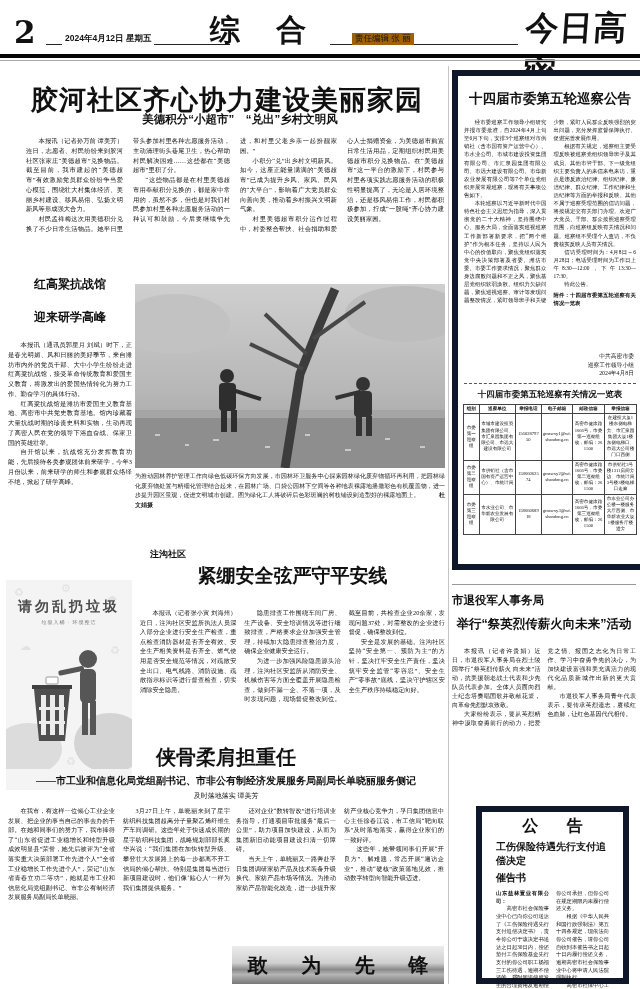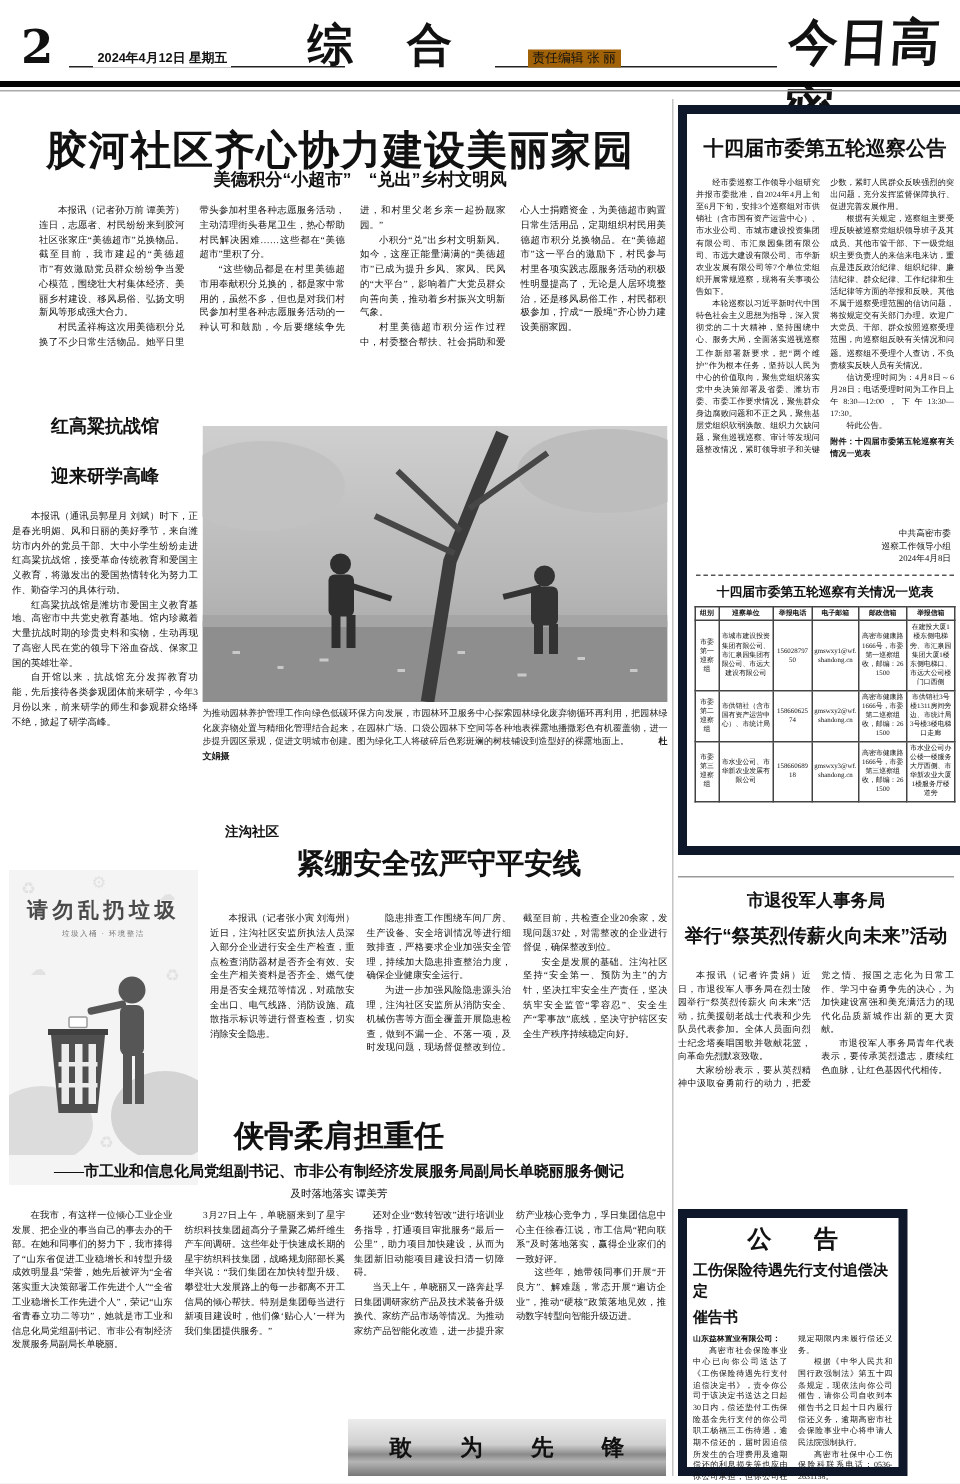--- a/index.html
+++ b/index.html
@@ -3,21 +3,21 @@
 <meta charset="utf-8">
 <style>
   html,body{margin:0;padding:0;background:#ededed;}
   .page{position:relative;width:640px;height:989px;margin:0 auto;background:#fff;overflow:hidden;
         font-family:"Liberation Serif","DejaVu Serif",serif;color:#111;}
   .abs{position:absolute;}
   
   .pgnum{left:14px;top:14px;font-size:31px;font-weight:900;font-family:"DejaVu Serif",serif;}
   .hline{height:1px;background:#222;top:44px;}
   .hdate{left:62px;top:33px;font-size:8.5px;font-weight:bold;background:#fff;padding:0 3px;font-family:"Liberation Sans",sans-serif;}
-  .hsection{left:205px;top:10px;width:120px;font-size:30px;font-weight:900;letter-spacing:14px;font-family:"Liberation Sans",sans-serif;}
+  .hsection{left:205px;top:10px;width:120px;text-align:center;font-size:30px;font-weight:900;letter-spacing:14px;font-family:"Liberation Sans",sans-serif;}
   .heditor{left:352px;top:33px;font-size:8.5px;background:#a16207;padding:0 3px;font-family:"Liberation Sans",sans-serif;}
   .masthead{left:524px;top:6px;font-size:33px;font-weight:900;letter-spacing:1px;transform:skewX(-4deg);font-family:"Liberation Sans",sans-serif;}
   .rule-thick{left:0;right:0;top:54px;height:3.5px;background:#050505;}
   .rule-thin{left:0;right:0;top:60px;height:1px;background:#aaa;}
   .vdivider{left:448px;top:66px;height:918px;width:1px;background:#c4c4c4;}
   
   .kicker{top:64px;left:40px;width:400px;text-align:center;font-size:11.5px;font-weight:900;font-family:"Liberation Sans",sans-serif;margin-top:48px;}
   .headline-main{top:82px;left:12px;width:430px;text-align:center;font-size:27px;font-weight:900;letter-spacing:1px;font-family:"Liberation Sans",sans-serif;}
   .body-cols{font-size:6.3px;line-height:1.55;text-align:justify;overflow:hidden;}
   .body-cols p{margin:0;text-indent:2em;}
@@ -37,42 +37,42 @@
   
   .poster{left:6px;top:580px;width:126px;height:210px;background:#f4f4f4;overflow:hidden;}
   .poster-title{margin-top:18px;text-align:center;font-size:14px;font-weight:900;letter-spacing:3px;color:#4a4a4a;font-family:"Liberation Sans",sans-serif;}
   .poster-sub{text-align:center;font-size:5px;color:#777;margin-top:3px;letter-spacing:1px;}
   .poster-icons span{position:absolute;color:#e2e2e2;font-size:11px;}
   
   .profile-h{top:744px;left:8px;width:436px;text-align:center;font-size:20px;font-weight:900;font-family:"Liberation Sans",sans-serif;}
   .profile-sub{top:774px;left:8px;width:436px;text-align:center;font-size:10px;font-weight:bold;font-family:Liberation Serif, serif;}
   .profile-by{top:791px;left:8px;width:436px;text-align:center;font-size:7px;}
   .banner{left:232px;top:946px;width:212px;height:38px;background:linear-gradient(#ececec 0%,#cfcfcf 45%,#8a8a8a 62%,#b5b5b5 75%,#777 100%);display:flex;align-items:center;justify-content:center;}
-  .banner span{font-size:15px;font-weight:900;letter-spacing:14px;padding-left:14px;font-family:"Liberation Sans",sans-serif;color:#101010;}
+  .banner span{font-size:20px;font-weight:900;letter-spacing:14px;padding-left:14px;font-family:"Liberation Sans",sans-serif;color:#101010;}
   
   .box{border:6px solid #0f172a;background:#fff;}
   .insp-box{left:452px;top:70px;width:184px;height:488px;padding:0;}
   .insp-h{margin-top:14px;text-align:center;font-size:13.5px;font-weight:900;font-family:"Liberation Sans",sans-serif;}
   .insp-body{margin:10px 6px 0 6px;height:232px;font-size:5.4px;line-height:1.5;text-align:justify;overflow:hidden;}
   .insp-body p{margin:0;text-indent:2em;}
   .attach{font-weight:bold;text-indent:0 !important;margin-top:3px !important;}
   .sig{margin:2px 8px 0 0;text-align:right;font-size:5.8px;line-height:1.5;}
   .dashed{border-top:1px dashed #555;margin:5px 6px;}
   .tbl-title{text-align:center;font-size:8.5px;font-weight:900;margin:4px 0 3px 0;font-family:"Liberation Sans",sans-serif;}
   table.insp{width:174px;margin:0 auto;border-collapse:collapse;table-layout:fixed;font-size:4.6px;line-height:1.35;}
   table.insp th,table.insp td{border:0.5px solid #444;padding:1px;text-align:center;vertical-align:middle;word-break:break-all;font-weight:normal;}
   table.insp th{font-weight:bold;}
   
   .vet{left:452px;top:584px;width:184px;border-top:1px solid #999;padding-top:8px;}
-  .vet-kicker{text-align:center;font-size:11.5px;font-weight:900;font-family:"Liberation Sans",sans-serif;}
+  .vet-kicker{text-align:left;font-size:11.5px;font-weight:900;font-family:"Liberation Sans",sans-serif;}
   .vet-h{text-align:center;font-size:12.5px;font-weight:900;margin-top:8px;font-family:"Liberation Sans",sans-serif;}
   .vet-body{margin-top:14px;height:128px;font-size:6px;line-height:1.5;text-align:justify;overflow:hidden;}
   .vet-body p{margin:0;text-indent:2em;}
   
-  .ann-box{left:452px;top:806px;width:153px;height:178px;padding:4px 4px;box-sizing:border-box;}
+  .ann-box{left:476px;top:806px;width:153px;height:178px;padding:4px 14px;box-sizing:border-box;}
   .ann-title{text-align:center;font-size:16px;font-weight:900;letter-spacing:12px;padding-left:12px;font-family:"Liberation Sans",sans-serif;}
   .ann-sub{text-align:left;font-size:10px;font-weight:bold;margin-top:3px;font-family:"Liberation Sans",sans-serif;}
   .ann-body{margin-top:5px;height:108px;font-size:5.3px;line-height:1.45;text-align:justify;overflow:hidden;}
   .ann-body p{margin:0;text-indent:2em;}
   .ann-body .noindent{text-indent:0;font-weight:bold;}
   .ann-sig{text-align:right;font-size:5.6px;line-height:1.5;margin-top:2px;margin-right:4px;}
 </style>
 </head>
 <body>
 

